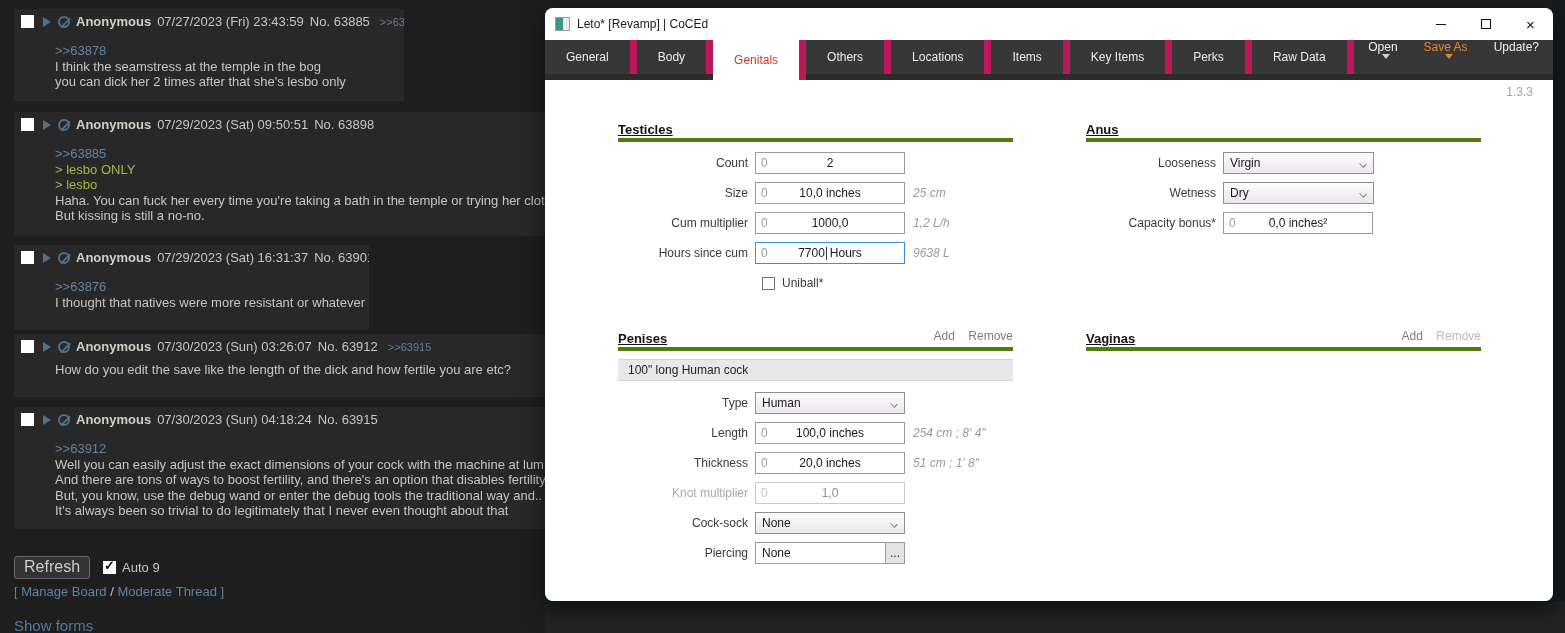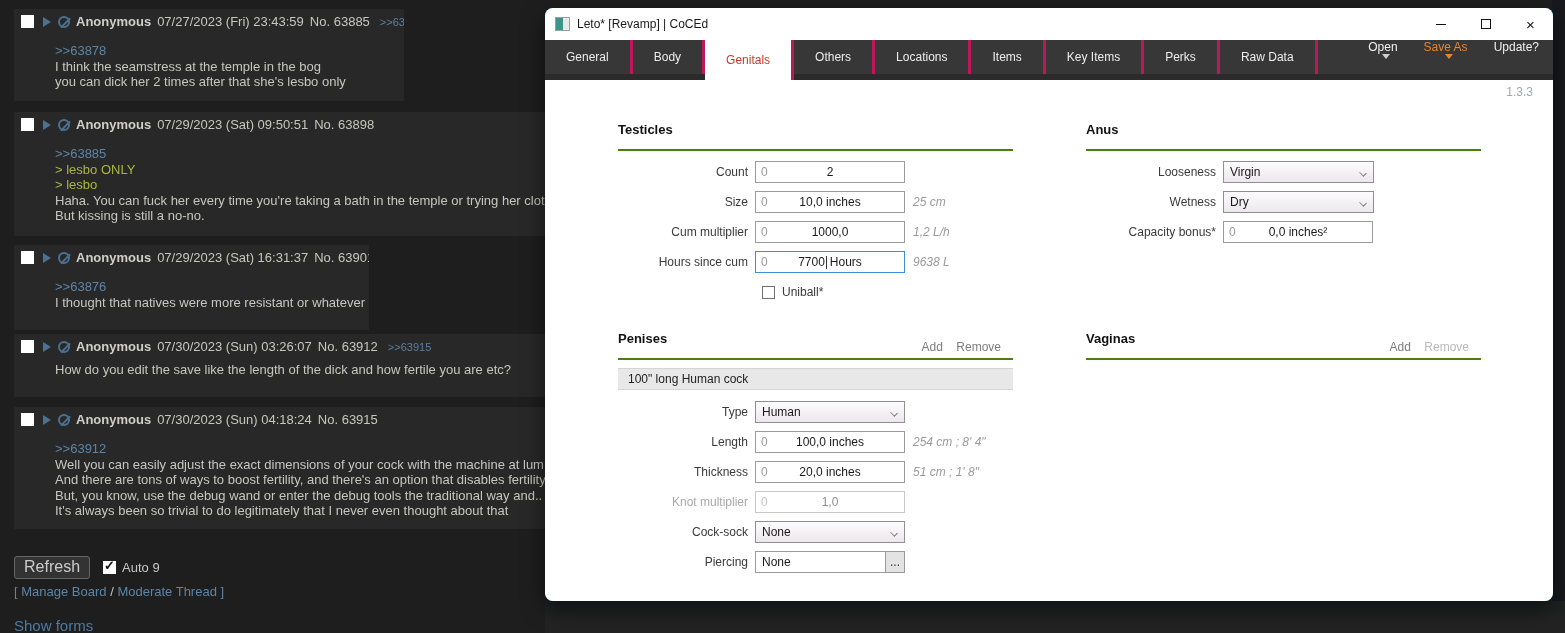--- a/index.html
+++ b/index.html
@@ -52,37 +52,37 @@
   .app-icon .ic-r { width:6px; height:100%; background:#e9e9e9; }
   .title-text { font-size:12px; color:#1a1a1a; margin-left:7px; }
   .win-buttons { position:absolute; right:0; top:0; height:32px; display:flex; }
   .win-btn { width:45px; height:32px; display:flex; align-items:center; justify-content:center; color:#111; }
   .glyph-min { width:10px; height:1px; background:#111; }
   .glyph-max { width:10px; height:10px; border:1px solid #111; }
   .glyph-close { font-size:15px; line-height:1; }
 
   .tabbar { height:34px; background:#373737; display:flex; align-items:stretch; position:relative; z-index:2; }
   .tab { padding:0 21px; display:flex; align-items:center; color:#ececec; font-size:12px;
-         border-right:3px solid #be185d; height:34px; }
+         border-right:7px solid #be185d; height:34px; }
   .tab.active { background:#ffffff; color:#cb3927; height:40px; }
   .tab-spacer { flex:1; }
   .menu-item { display:flex; align-items:center; color:#f0f0f0; font-size:12px; margin-right:26px;flex-direction:column; }
   .menu-item .arrow { width:0; height:0; border-left:4px solid transparent; border-right:4px solid transparent;
                       border-top:5px solid #cfcfcf; margin-left:7px; }
   .menu-item.orange { color:#e8832e; }
   .menu-item.orange .arrow { border-top-color:#e8832e; }
   .tab-understrip { height:6px; background:#2b2b2b; position:relative; z-index:1; }
 
   .content { position:relative; width:100%; height:521px; background:#ffffff; font-size:12px; color:#333; }
   .version { position:absolute; top:5px; right:20px; color:#9fa8ad; font-size:12px; }
 
   .section { position:absolute; width:395px; }
-  .sec-head { font-size:13px; font-weight:bold; color:#111; border-bottom:2px solid #4d7c0f;
-              padding-bottom:12px; position:relative; }
-  .sec-actions { position:absolute; right:12px; bottom:4px; font-weight:normal; font-size:12px; }
+  .sec-head { font-size:13px; font-weight:bold; color:#111; border-bottom:4px solid #4d7c0f;
+              padding-bottom:1px; position:relative;text-decoration:underline; }
+  .sec-actions { position:absolute; right:0; bottom:4px; font-weight:normal; font-size:12px; }
   .sec-actions .act { color:#7d7d7d; margin-left:10px; }
   .sec-actions .act.disabled { color:#b9b9b9; }
 
   .rows { margin-top:10px; }
   .frow { display:flex; align-items:center; height:22px; margin-bottom:8px; }
   .frow .flabel { width:130px; text-align:right; margin-right:7px; color:#3a3a3a; flex:none; }
   .frow.disabled .flabel { color:#a9a9a9; }
   .field { position:relative; width:150px; height:22px; border:1px solid #9b9b9b; background:#fff;
            display:flex; align-items:center; justify-content:center; flex:none; }
   .field .prefix { position:absolute; left:5px; color:#9a9a9a; }

